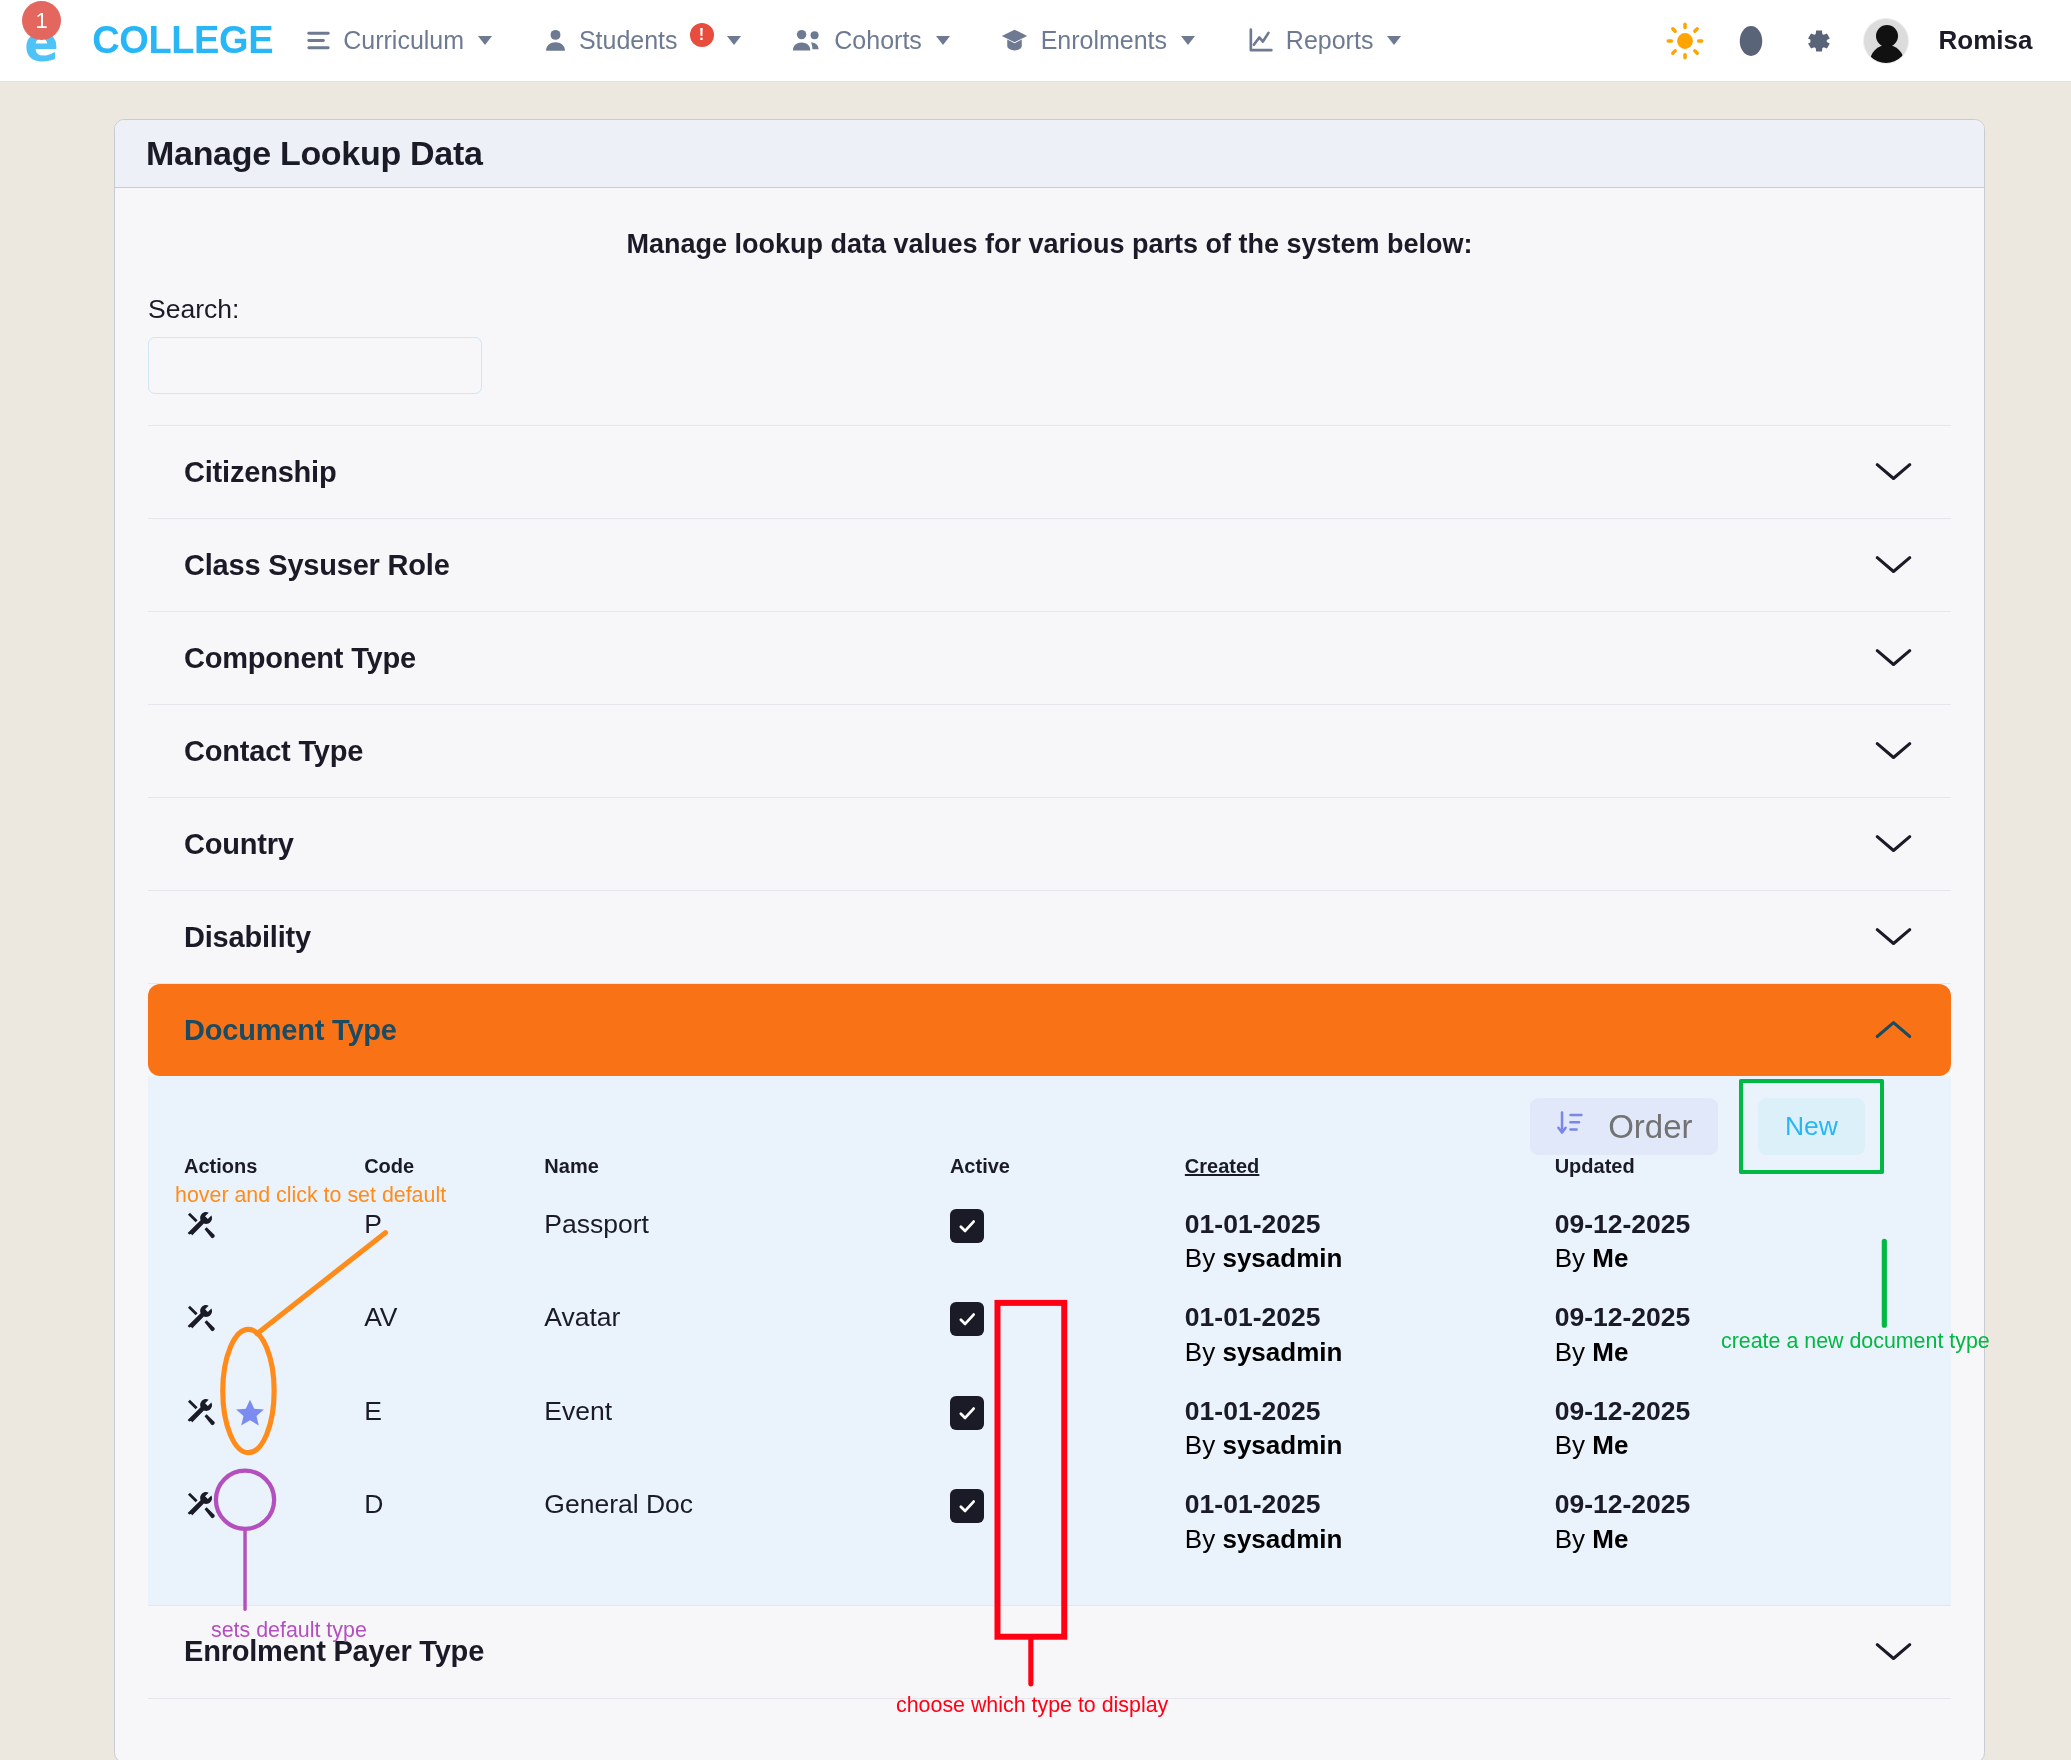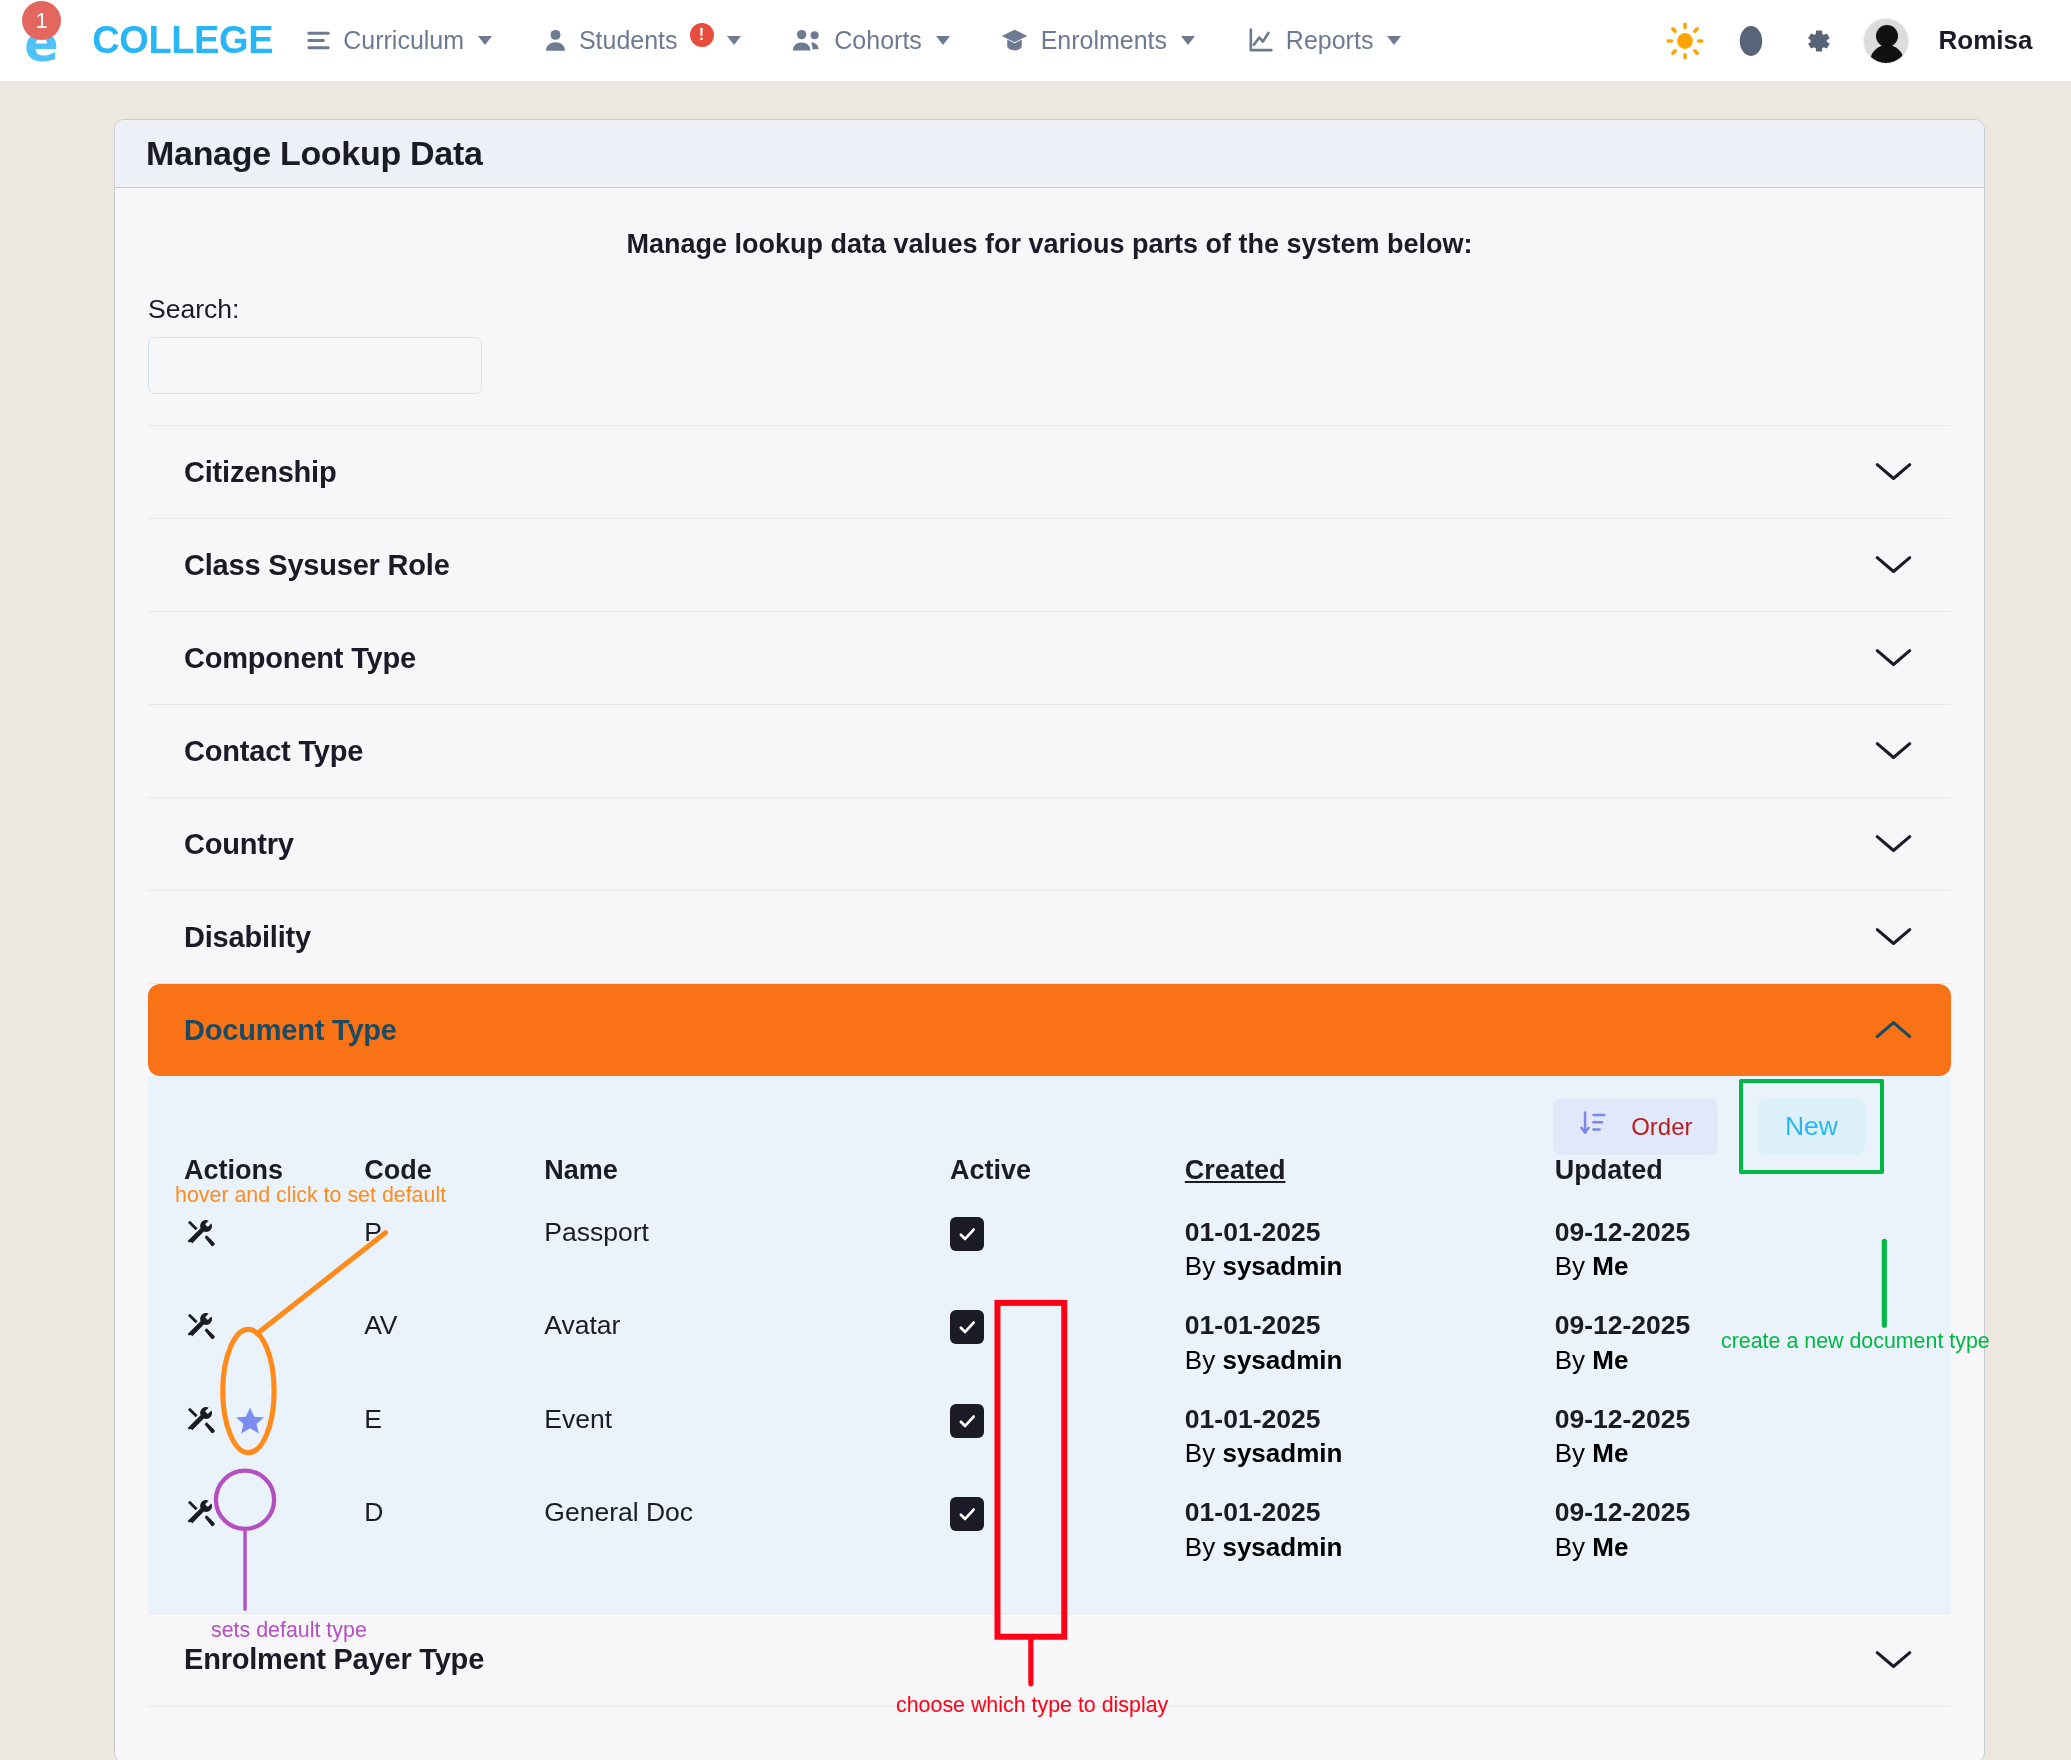--- a/index.html
+++ b/index.html
@@ -197,24 +197,24 @@
   
   .panel-toolbar {
     display: flex; justify-content: flex-end; align-items: center;
     gap: 20.5px;
     padding-top: 22px;
     padding-right: 31px;
     height: 79px;
   }
   .btn-order {
     background: #E1E8F9;
-    color: #b91c1c;
+    color: #737373;
     border: none; border-radius: 8.6px;
     height: 57px; padding: 0 26px;
-    font-size: 24px;
+    font-size: 33px;
     display: flex; align-items: center; gap: 23px;
     cursor: pointer;
     font-family: "Liberation Sans", sans-serif;
   }
   .btn-new-wrap {
     border: 4.3px solid #00B843;
     padding: 15px;
     border-radius: 1.7px;
     position: relative;
   }
@@ -225,21 +225,21 @@
     height: 57px; padding: 0 27px;
     font-size: 26.5px;
     cursor: pointer;
     font-family: "Liberation Sans", sans-serif;
   }
 
   
   table.lookup-table { width: 100%; border-collapse: collapse; table-layout: fixed; }
   table.lookup-table th {
     text-align: left;
-    font-size: 27px; font-weight: 700; color: #1B1B28;
+    font-size: 20px; font-weight: 700; color: #1B1B28;
     padding: 0 0 19px 0;
     margin-top: 28px;
   }
   table.lookup-table td {
     font-size: 26.5px; color: #1B1B28;
     padding: 12px 0;
     vertical-align: top;
   }
   .col-actions { width: 171px; }
   .col-code { width: 171px; }

